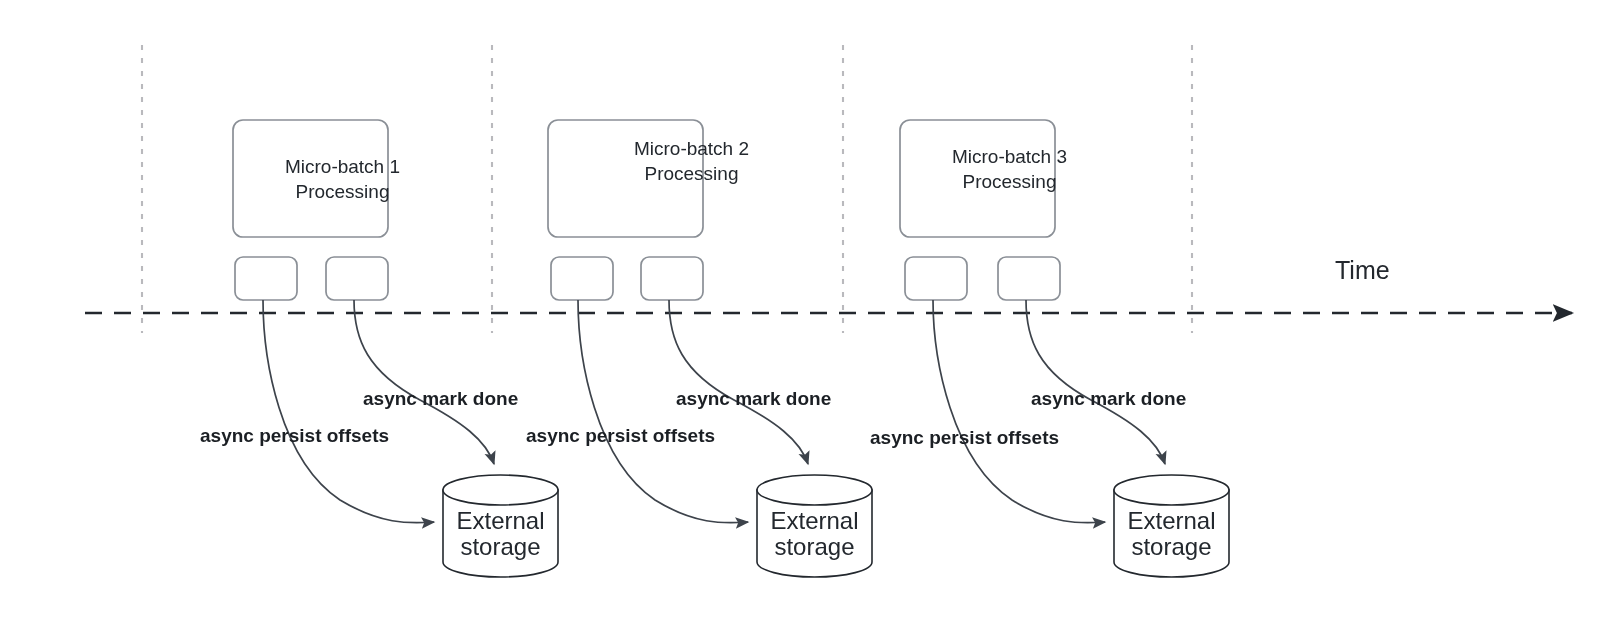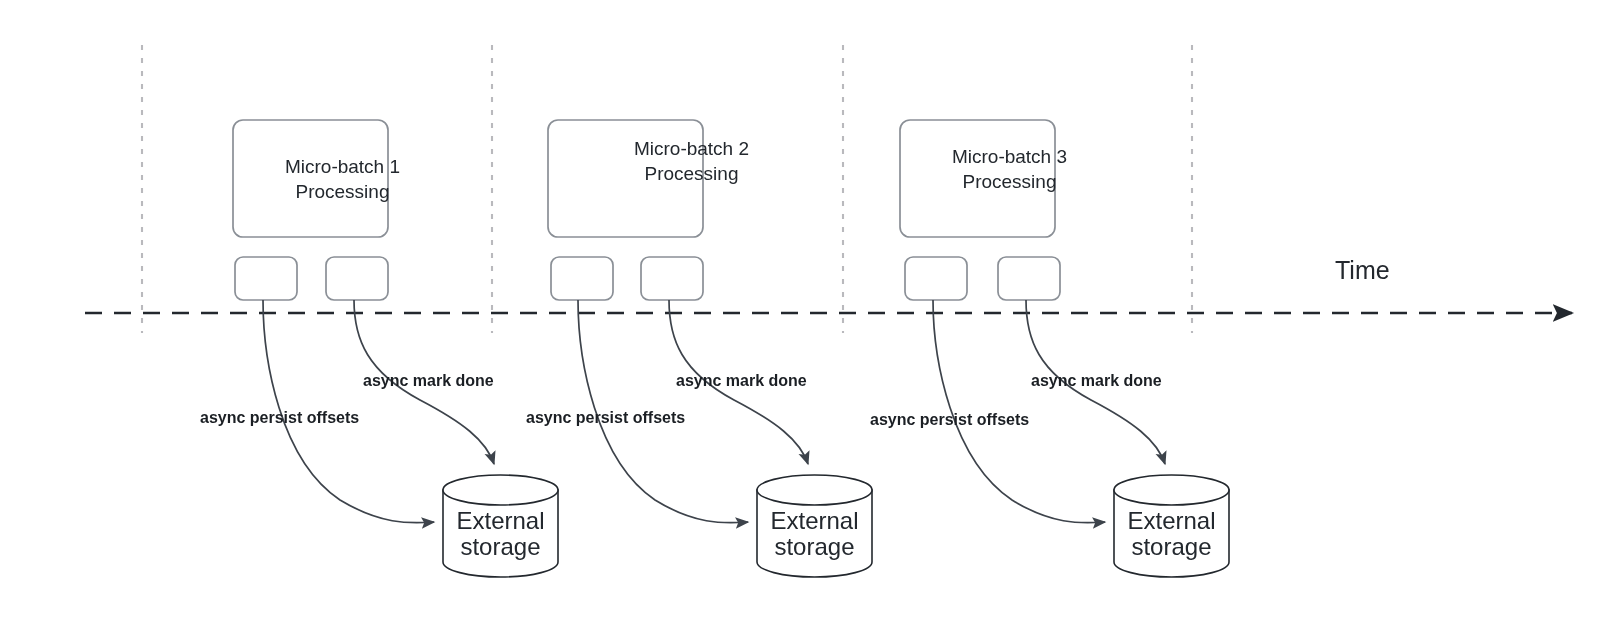--- a/index.html
+++ b/index.html
@@ -13,21 +13,21 @@
     pointer-events:none;white-space:pre-line;margin-left:32px;
   }
   .cyllabel{
     position:absolute;display:flex;align-items:center;justify-content:center;
     flex-direction:column;text-align:center;color:#23282e;
     font-family:"Liberation Sans",sans-serif;font-size:24px;line-height:26px;
     white-space:pre-line;
   }
   .edgelabel{
     position:absolute;color:#1b1f24;font-family:"Liberation Sans",sans-serif;
-    font-size:16px;font-weight:bold;white-space:nowrap;
+    font-size:19px;font-weight:bold;white-space:nowrap;margin-top:16px;
   }
   .axislabel{
     position:absolute;color:#23282e;font-family:"Liberation Sans",sans-serif;
     font-size:25px;white-space:nowrap;
   }
 </style>
 </head>
 <body>
 
 <div id="stage">

